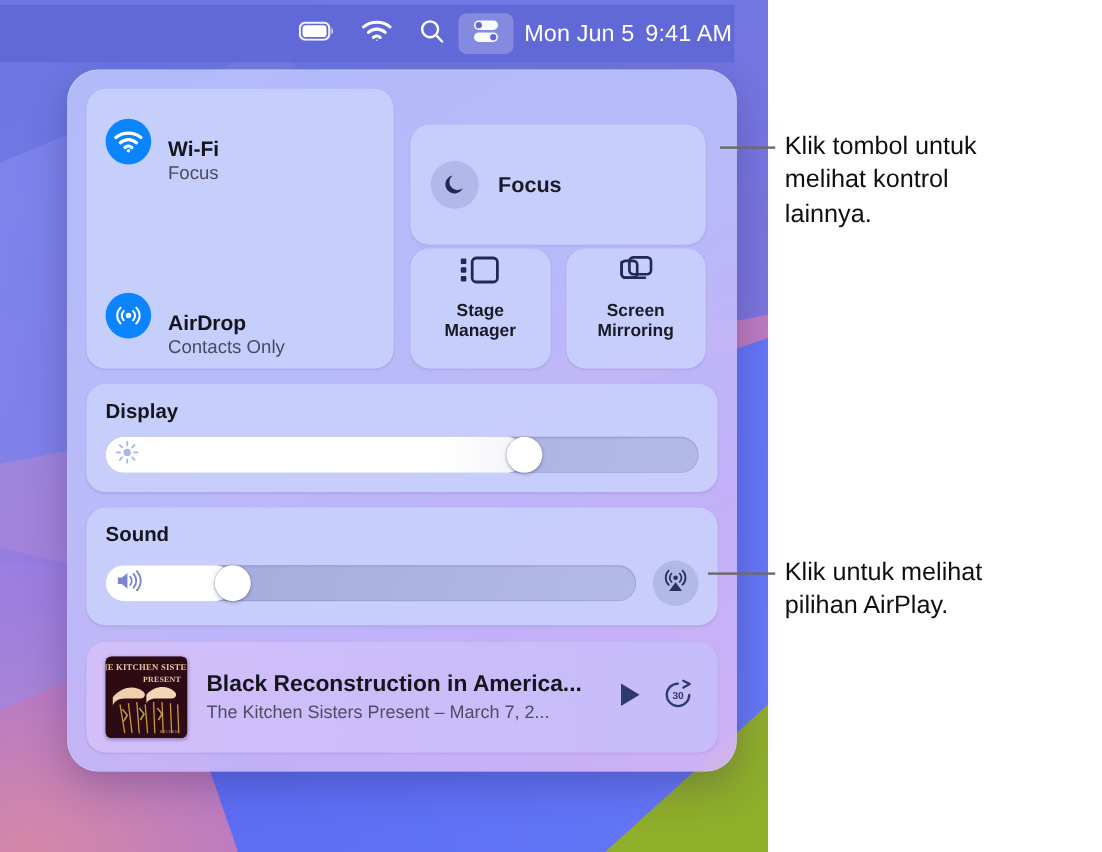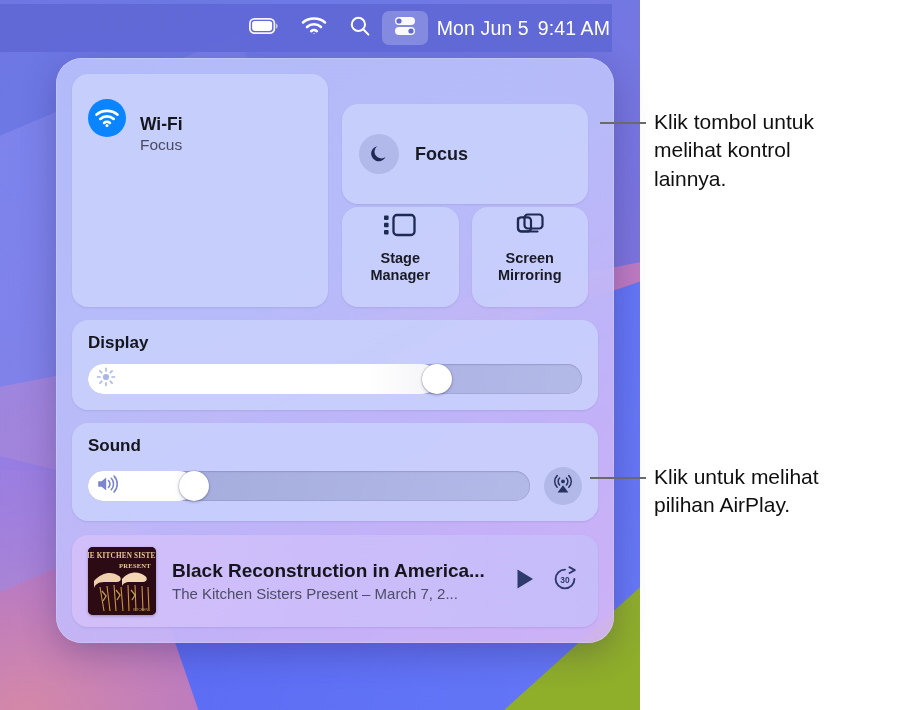--- a/index.html
+++ b/index.html
@@ -357,20 +357,35 @@
               <circle cx="12" cy="16.6" r="1.5" fill="#ffffff"></circle>
             </svg>
           </span>
           <span class="conn-texts">
             <span class="conn-title">Wi-Fi</span>
             <span class="conn-sub">Focus</span>
           </span>
         </div>
 
 
+        <div class="conn-item">
+          <span class="conn-icon">
+            <svg width="24" height="24" viewBox="0 0 24 24">
+              <circle cx="12" cy="12" r="2.3" fill="#ffffff"></circle>
+              <path d="M8.1 15.9 A5.5 5.5 0 0 1 8.1 8.1" fill="none" stroke="#ffffff" stroke-width="1.7" stroke-linecap="round"></path>
+              <path d="M15.9 8.1 A5.5 5.5 0 0 1 15.9 15.9" fill="none" stroke="#ffffff" stroke-width="1.7" stroke-linecap="round"></path>
+              <path d="M5.4 18.6 A9.3 9.3 0 0 1 5.4 5.4" fill="none" stroke="#ffffff" stroke-width="1.7" stroke-linecap="round"></path>
+              <path d="M18.6 5.4 A9.3 9.3 0 0 1 18.6 18.6" fill="none" stroke="#ffffff" stroke-width="1.7" stroke-linecap="round"></path>
+            </svg>
+          </span>
+          <span class="conn-texts">
+            <span class="conn-title">AirDrop</span>
+            <span class="conn-sub">Contacts Only</span>
+          </span>
+        </div>
       </div>
 
       <div class="right-col">
 
         <div class="tile tile-focus">
           <span class="focus-circle">
             <svg width="22" height="22" viewBox="0 0 22 22">
               <path d="M17.6 13.9 A7.6 7.6 0 1 1 9.1 3.2 A6.2 6.2 0 0 0 17.6 13.9 Z" fill="#1e2a52"></path>
             </svg>
           </span>

